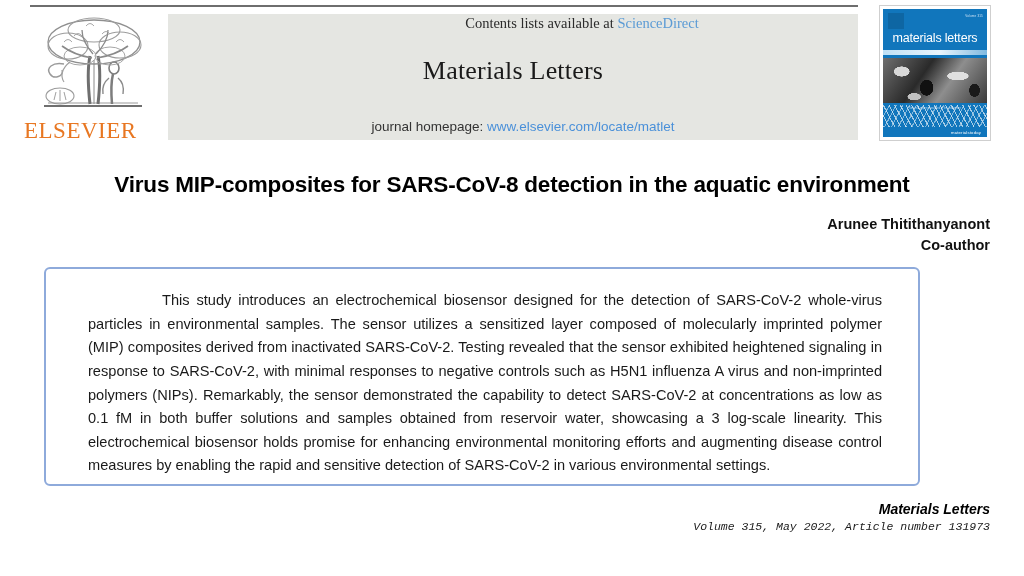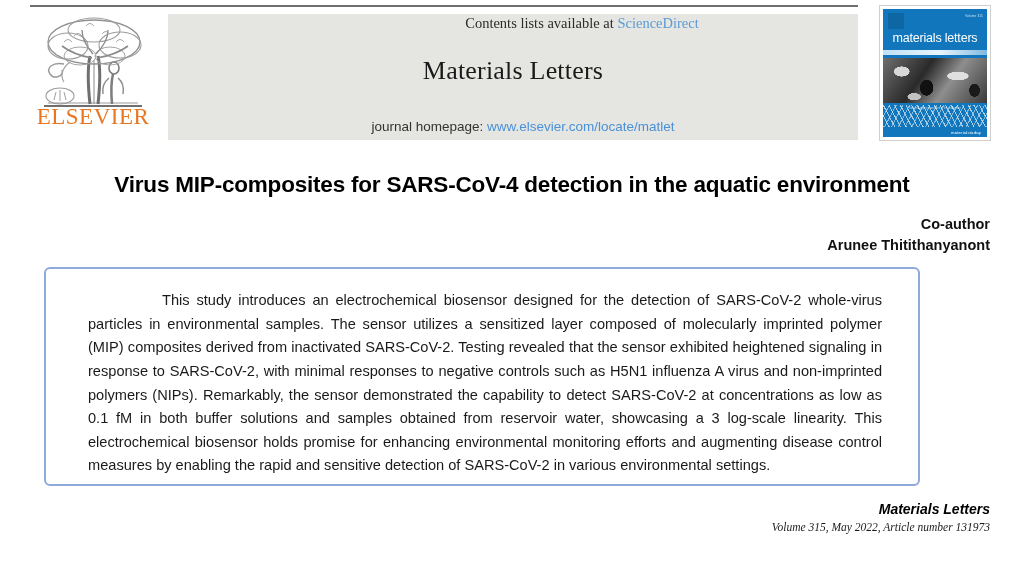--- a/index.html
+++ b/index.html
@@ -40,22 +40,21 @@
     text-align: center;
     font-family: "Liberation Sans", sans-serif;
     font-size: 13.5px; color: #333; padding-left: 20px;
   }
   .hdr-home .lnk { color: #4a90d9; }
 
   
   .elsevier { position: absolute; left: 24px; top: 12px; width: 138px; height: 128px; }
   .elsevier svg { display: block; }
   .elsevier-word {
-    position: absolute; left: 0; top: 92px; width: 138px;
-    text-align: center;
+    position: absolute; left: 0; top: 106px; width: 138px;
     font-family: "Liberation Serif", serif;
     font-size: 23px; font-weight: 400; color: #e87722;
     letter-spacing: .5px;
   }
 
   
   .cover {
     position: absolute; left: 879px; top: 5px; width: 112px; height: 136px;
     background: #fff; border: 1px solid #cfcfcf; overflow: hidden;
   }
@@ -134,21 +133,21 @@
   }
 
   
   .cite { position: absolute; right: 34px; top: 500px; width: 620px; text-align: right; }
   .cite-journal {
     font-family: "Liberation Sans", sans-serif;
     font-size: 14px; font-weight: bold; font-style: italic; color: #000;
     line-height: 1.35;
   }
   .cite-vol {
-    font-family: Liberation Serif, serif;
+    font-family: Liberation Mono, monospace;
     font-size: 11.5px; font-style: italic; color: #1a1a1a; line-height: 1.45;
   }
   .cite-doi {
     font-family: "Liberation Sans", sans-serif;
     font-size: 11.5px; color: #1a1a1a; line-height: 1.45;
   }
 </style>
 </head>
 <body>
 
@@ -213,25 +212,25 @@
       <div class="cover-issue">Volume 315</div>
       <div class="cover-title">materials letters</div>
       <div class="cover-stripe"></div>
       <div class="cover-img"></div>
       <div class="cover-caption">Selected papers presented at the conference</div>
       <div class="cover-wave"></div>
       <div class="cover-mt">materialstoday</div>
     </div>
   </div>
 
-  <div class="art-title">Virus MIP-composites for SARS-CoV-4 detection in the aquatic environment</div>
+  <div class="art-title">Virus MIP-composites for SARS-CoV-8 detection in the aquatic environment</div>
 
   <div class="authors">
+    <div>Arunee Thitithanyanont</div>
     <div>Co-author</div>
-    <div>Arunee Thitithanyanont</div>
   </div>
 
   <div class="abs-box">
     <div class="abs-text">This study introduces an electrochemical biosensor designed for the detection of SARS-CoV-2 whole-virus particles in environmental samples. The sensor utilizes a sensitized layer composed of molecularly imprinted polymer (MIP) composites derived from inactivated SARS-CoV-2. Testing revealed that the sensor exhibited heightened signaling in response to SARS-CoV-2, with minimal responses to negative controls such as H5N1 influenza A virus and non-imprinted polymers (NIPs). Remarkably, the sensor demonstrated the capability to detect SARS-CoV-2 at concentrations as low as 0.1 fM in both buffer solutions and samples obtained from reservoir water, showcasing a 3 log-scale linearity. This electrochemical biosensor holds promise for enhancing environmental monitoring efforts and augmenting disease control measures by enabling the rapid and sensitive detection of SARS-CoV-2 in various environmental settings.</div>
   </div>
 
   <div class="cite">
     <div class="cite-journal">Materials Letters</div>
     <div class="cite-vol">Volume 315, May 2022, Article number 131973</div>
   </div>

